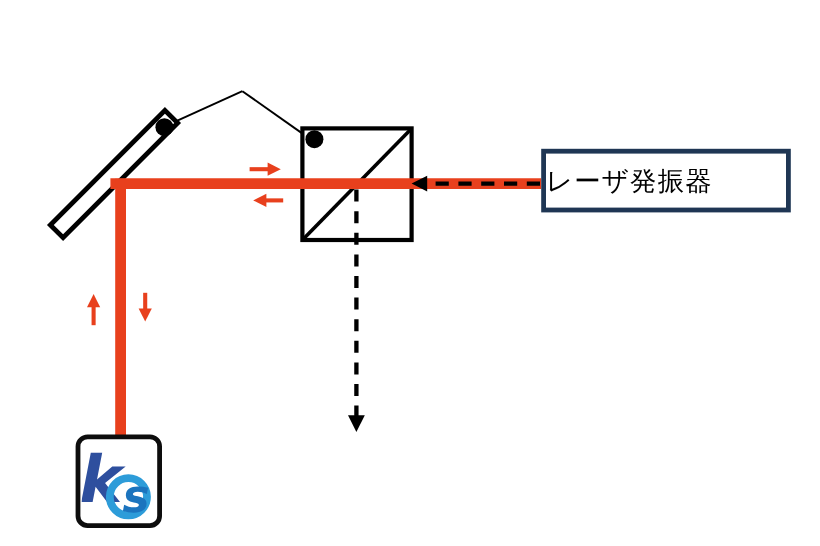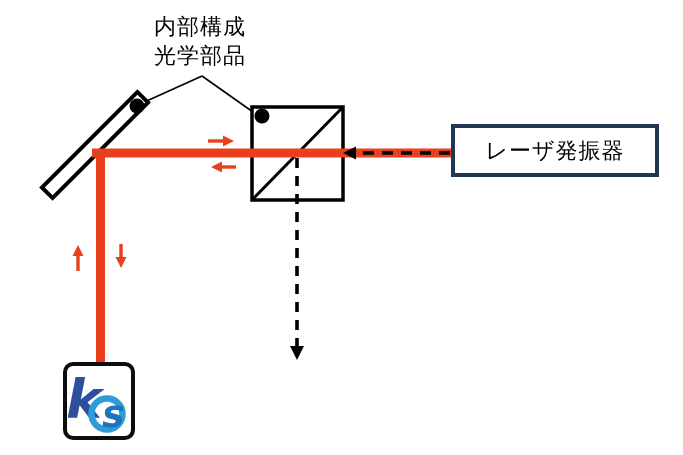--- a/index.html
+++ b/index.html
@@ -20,21 +20,21 @@
   .beam-fill{fill:var(--beam,#e8401d);stroke:none;}
 
   .annotation{
     position:absolute;left:130px;top:12px;width:140px;
     text-align:center;font-size:22px;line-height:29px;color:#000;
     letter-spacing:1px;white-space:nowrap;
   }
   .laser-box{
     position:absolute;left:451px;top:124px;width:208px;height:53px;
     box-sizing:border-box;border:4px solid var(--laser-border,#1f3654);
-    background:#fff;display:flex;align-items:center;justify-content:center;
+    background:#fff;display:flex;align-items:center;justify-content:flex-start;
     font-size:22px;color:#000;letter-spacing:1px;white-space:nowrap;font-family:Liberation Mono, monospace;
   }
   .logo-box{
     position:absolute;left:63px;top:362px;width:72px;height:78px;
     box-sizing:border-box;border:4px solid #0d0d0d;border-radius:10px;
     background:#fff;display:flex;align-items:center;justify-content:center;
   }
   .logo-box svg{display:block;}
   .logo-text{font-style:italic;font-weight:bold;font-family:"DejaVu Sans","Liberation Sans",sans-serif;}
 </style>
@@ -81,24 +81,20 @@
       <line x1="450" y1="153" x2="353" y2="153" stroke-width="3.6" stroke-dasharray="11 8" class="ln"></line>
       <polygon points="343,153 356,146.5 356,159.5" class="ln-fill"></polygon>
     </g>
 
     <g>
       <line x1="297" y1="158" x2="297" y2="347" stroke-width="3.6" stroke-dasharray="10 8" class="ln"></line>
       <polygon points="297,360 290,346 304,346" class="ln-fill"></polygon>
     </g>
   </svg>
 
-  <div class="annotation">
-    <div>内部構成</div>
-    <div>光学部品</div>
-  </div>
 
   <div class="laser-box">
     <span>レーザ発振器</span>
   </div>
 
   <div class="logo-box">
     <svg width="62" height="68" viewBox="0 0 62 68">
       <text x="-2" y="51" font-size="54" class="logo-text" fill="var(--logo-k,#2e4f9e)">k</text>
       <circle cx="39" cy="47" r="15.5" fill="none" stroke="var(--logo-o,#2d9cd9)" stroke-width="6.5"></circle>
       <text x="34" y="60" font-size="38" class="logo-text" fill="var(--logo-s,#1c74be)">s</text>

